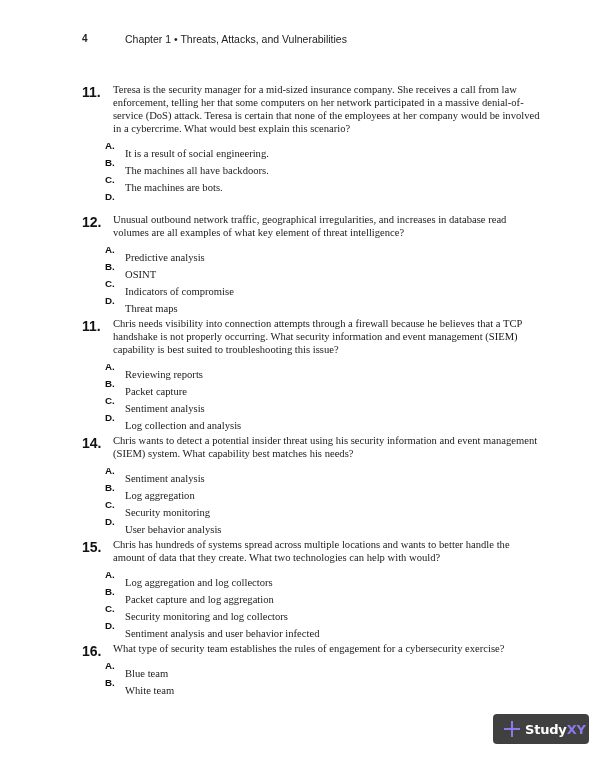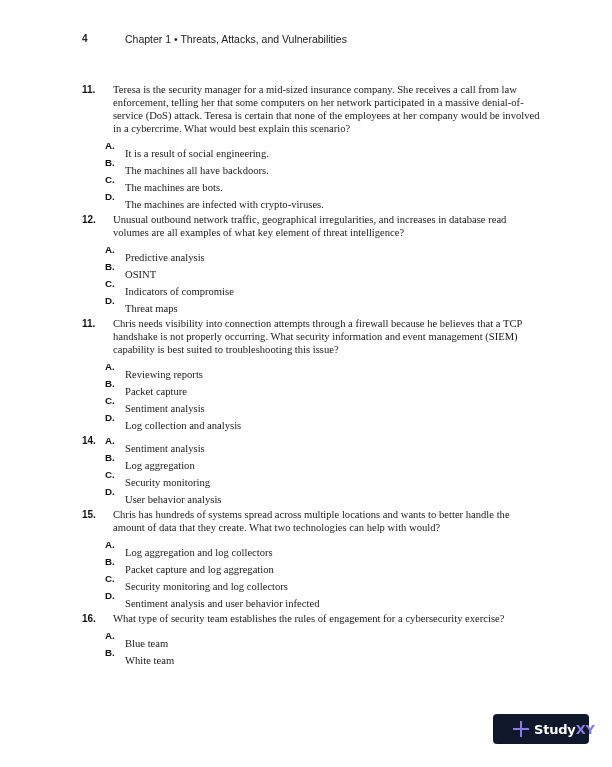--- a/index.html
+++ b/index.html
@@ -45,21 +45,21 @@
     .question {
       position: relative;
       margin-bottom: 6px;
     }
     .q-num {
       position: absolute;
       left: 0;
       top: 1px;
       font-family: "Liberation Sans", "DejaVu Sans", sans-serif;
       font-weight: bold;
-      font-size: 10px;
+      font-size: 14px;
       color: #111;
     }
     .q-text {
       margin-left: 31px;
       font-family: "Liberation Serif", "DejaVu Serif", serif;
       font-size: 10.6px;
       line-height: 13px;
       color: #1a1a1a;
     }
     .options {
@@ -88,25 +88,25 @@
       font-size: 10.6px;
       color: #1a1a1a;
       white-space: nowrap;
     }
     .watermark {
       position: absolute;
       left: 493px;
       top: 714px;
       width: 96px;
       height: 30px;
-      background: #0f172a;
+      background: #404040;
       border-radius: 4px;
       display: flex;
       align-items: center;
-      padding-left: 20px;
+      padding-left: 11px;
       gap: 5px;
       cursor: pointer;
     }
     .watermark .plus-icon {
       width: 16px;
       height: 16px;
       position: relative;
       flex: 0 0 16px;
     }
     .watermark .plus-icon::before,
@@ -153,21 +153,20 @@
       <div class="option">
         <span class="opt-letter">B.</span>
         <span class="opt-text">The machines all have backdoors.</span>
       </div>
       <div class="option">
         <span class="opt-letter">C.</span>
         <span class="opt-text">The machines are bots.</span>
       </div>
       <div class="option">
         <span class="opt-letter">D.</span>
-        <span class="opt-text">The machines are infected with crypto-viruses.</span>
       </div>
     </div>
   </div>
 
   <div class="question">
     <span class="q-num">12.</span>
     <div class="q-text">Unusual outbound network traffic, geographical irregularities, and increases in database read volumes are all examples of what key element of threat intelligence?</div>
     <div class="options">
       <div class="option">
         <span class="opt-letter">A.</span>
@@ -206,20 +205,21 @@
       </div>
       <div class="option">
         <span class="opt-letter">D.</span>
         <span class="opt-text">Log collection and analysis</span>
       </div>
     </div>
   </div>
 
   <div class="question">
     <span class="q-num">14.</span>
+    <div class="q-text">Chris wants to detect a potential insider threat using his security information and event management (SIEM) system. What capability best matches his needs?</div>
     <div class="options">
       <div class="option">
         <span class="opt-letter">A.</span>
         <span class="opt-text">Sentiment analysis</span>
       </div>
       <div class="option">
         <span class="opt-letter">B.</span>
         <span class="opt-text">Log aggregation</span>
       </div>
       <div class="option">

